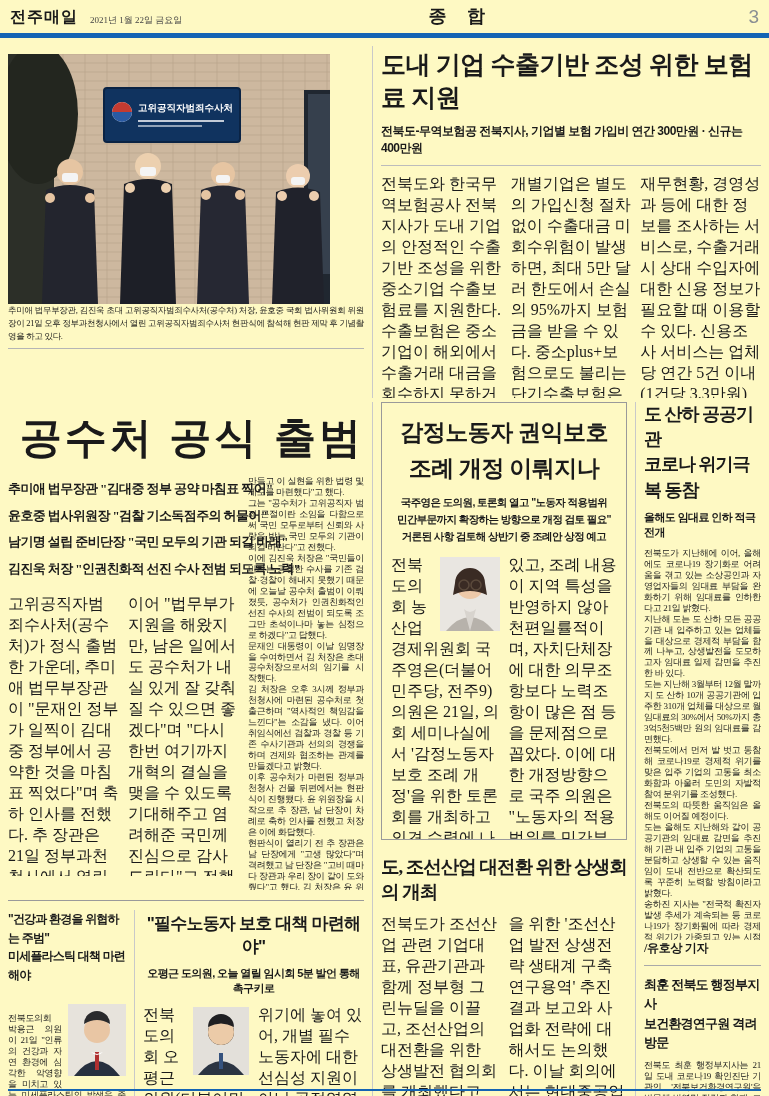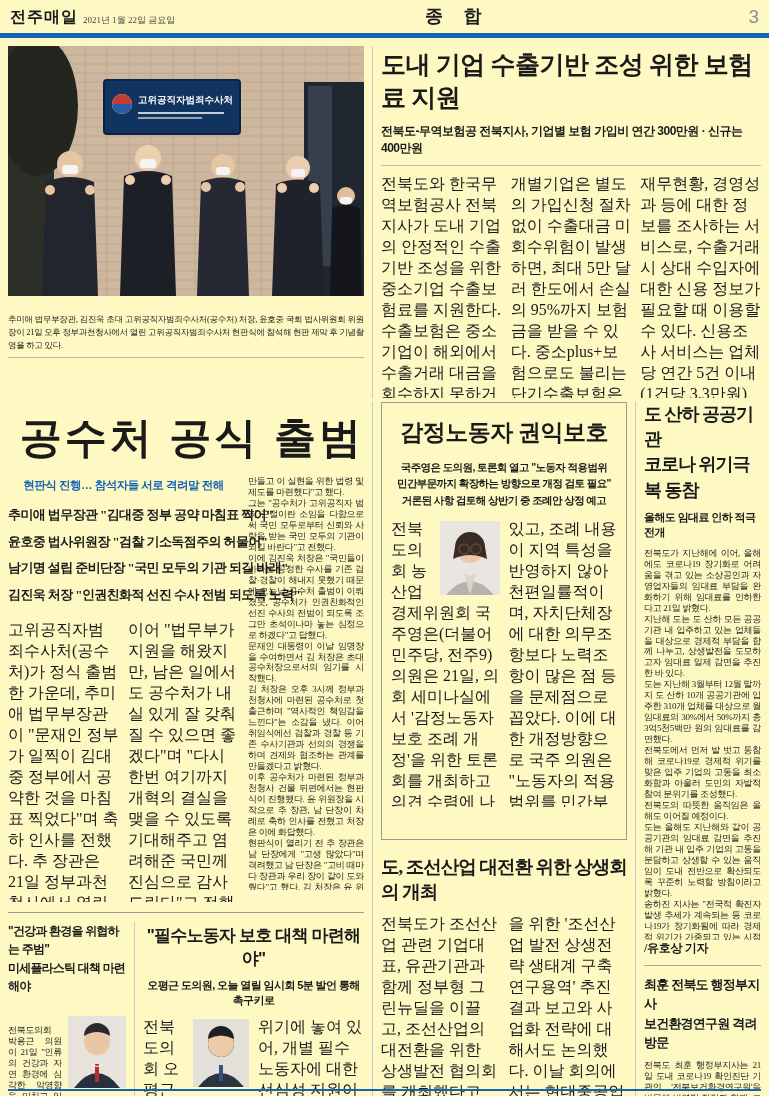--- a/index.html
+++ b/index.html
@@ -4,35 +4,35 @@
 <style>
   html,body{margin:0;padding:0;background:#e9e9e6;}
   .page{
     position:relative; width:769px; height:1096px; margin:0 auto;
     background:#fef9c3; color:#1a1a1a; overflow:hidden;
     font-family:"Liberation Serif","DejaVu Serif",serif;
   }
   
   .masthead{display:flex; align-items:flex-end; padding:6px 10px 3px; height:22px;}
   .m-paper{font-family:"Liberation Sans","DejaVu Sans",sans-serif; font-weight:800; font-size:16px; letter-spacing:1px;}
-  .m-date{font-size:9px; color:#444; margin-left:5px; padding-bottom:1px;}
+  .m-date{font-size:9px; color:#444; margin-left:12px; padding-bottom:1px;}
   .m-section{flex:1; text-align:center; font-weight:700; font-size:18px; letter-spacing:8px; padding-left:40px;}
   .m-page{font-family:"Liberation Sans","DejaVu Sans",sans-serif; font-size:19px; color:#8a8f93; width:60px; text-align:right;}
   .blue-bar{height:5px; background:#1464b4; margin:2px 0 0;}
   .bottom-rule{position:absolute; left:8px; right:8px; bottom:5px; height:2px; background:#1464b4;}
 
   
   .ntext{font-size:9px; line-height:1.22; letter-spacing:-0.3px; text-align:justify; white-space:pre-line; color:#1c1c1c;}
   .byline{font-weight:700; font-size:12px; text-align:left; letter-spacing:-0.3px;}
 
   
   .top-band{display:flex; padding:8px 8px 0;}
   .photo-cell{width:356px;}
-  .photo-frame{width:356px; height:250px; overflow:hidden; background:#c8b49c;}
-  .caption{font-size:8.5px; line-height:1.5; letter-spacing:-0.3px; text-align:justify; margin-top:17px; padding-bottom:6px; border-bottom:1px solid #b5b5b5; white-space:pre-line;}
+  .photo-frame{width:322px; height:250px; overflow:hidden; background:#c8b49c;margin-top:8px;}
+  .caption{font-size:8.5px; line-height:1.5; letter-spacing:-0.3px; text-align:justify; margin-top:0; padding-bottom:6px; border-bottom:1px solid #b5b5b5; white-space:pre-line;}
   .export-cell{flex:1; margin-left:8px; padding-left:8px; border-left:1px solid #c9c9c9;}
   .export-hl{font-weight:700; font-size:25px; letter-spacing:-0.5px; margin:2px 0 9px;}
   .export-sub{font-family:"Liberation Sans","DejaVu Sans",sans-serif; font-weight:700; font-size:12px; letter-spacing:-0.5px; padding-bottom:8px; border-bottom:1px solid #bcbcbc; margin-bottom:8px;}
   .cols3{display:flex; gap:9px;}
   .cols3 .ncol{flex:1; height:224px; overflow:hidden;}
 
   
   .main-band{display:flex; padding:4px 8px 0; }
   .left-sec{width:356px;}
   .mid-sec{width:246px; margin-left:8px; padding-left:8px; border-left:1px solid #c9c9c9;}
@@ -185,21 +185,20 @@
     </div>
   </div>
 
   <div class="main-band">
 
     <div class="left-sec">
       <div>
         <div class="gsc-hl">공수처 공식 출범</div>
         <div class="gsc-row">
           <div class="gsc-left">
-            <div class="gsc-bluesub">현판식 진행… 참석자들 서로 격려말 전해</div>
             <div>
               <div class="gsc-quote">추미애 법무장관 "김대중 정부 공약 마침표 찍어"</div>
               <div class="gsc-quote">윤호중 법사위원장 "검찰 기소독점주의 허물어"</div>
               <div class="gsc-quote">남기명 설립 준비단장 "국민 모두의 기관 되길 바래"</div>
               <div class="gsc-quote">김진욱 처장 "인권친화적 선진 수사 전범 되도록 노력"</div>
             </div>
             <div class="gsc-cols">
               <div class="ncol">고위공직자범죄수사처(공수처)가 정식 출범한 가운데, 추미애 법무부장관이 "문재인 정부가 일찍이 김대중 정부에서 공약한 것을 마침표 찍었다"며 축하 인사를 전했다.
 추 장관은 21일 정부과천청사에서 열린 공수처 현판식에 참석해 이 같이 말했다. 현판식에는 추 장관을 포함, 김진욱 공수처장, 윤호중 국회 법제사법위원회 위원장, 남기명 공수처 설립 준비단장이 참여했다.
 추 장관은 "이날이 언제 오나, 조마조마하는 순간이 많았다"며 "드디어 출범을 시키고 여기까지 오게 된 데에는 검찰개혁을 바라는, 대한민국의 정의를 바로 세워주길 바라는 촛불 국민의 염원이 있었기 때문에 가능했다"라고 말했다.
@@ -265,20 +264,21 @@
 오평근 의원은 "지금이라도 전북도는 도내 필수노동자 보호를 위한 시책마련에 적극적으로 나서야 한다"면서 "우선 지역특성에 맞는 필수노동자의 개념과 범위를 명확히 하고 실태조사를 통해 필수노동자들의 기본적인 생존권을 보장하기 위한 환경조성과 지원 정책 및 제도를 개발하는 것이 필요하다"고 주장했다.  /유호상 기자</div>
           </div>
         </div>
       </div>
     </div>
 
     <div class="mid-sec">
       <div class="elabor-box">
         <div class="ela-hl">
           <span>감정노동자 권익보호</span><br>
+          <span>조례 개정 이뤄지나</span>
         </div>
         <div class="ela-sub">
           <span>국주영은 도의원, 토론회 열고 "노동자 적용범위</span><br>
           <span>민간부문까지 확장하는 방향으로 개정 검토 필요"</span><br>
           <span>거론된 사항 검토해 상반기 중 조례안 상정 예고</span>
         </div>
         <div class="ela-cols">
           <div class="ncol">
             <svg class="float-photo" width="60" height="74" viewBox="0 0 60 74">
               <rect width="60" height="74" fill="#e9e6e1"></rect>

